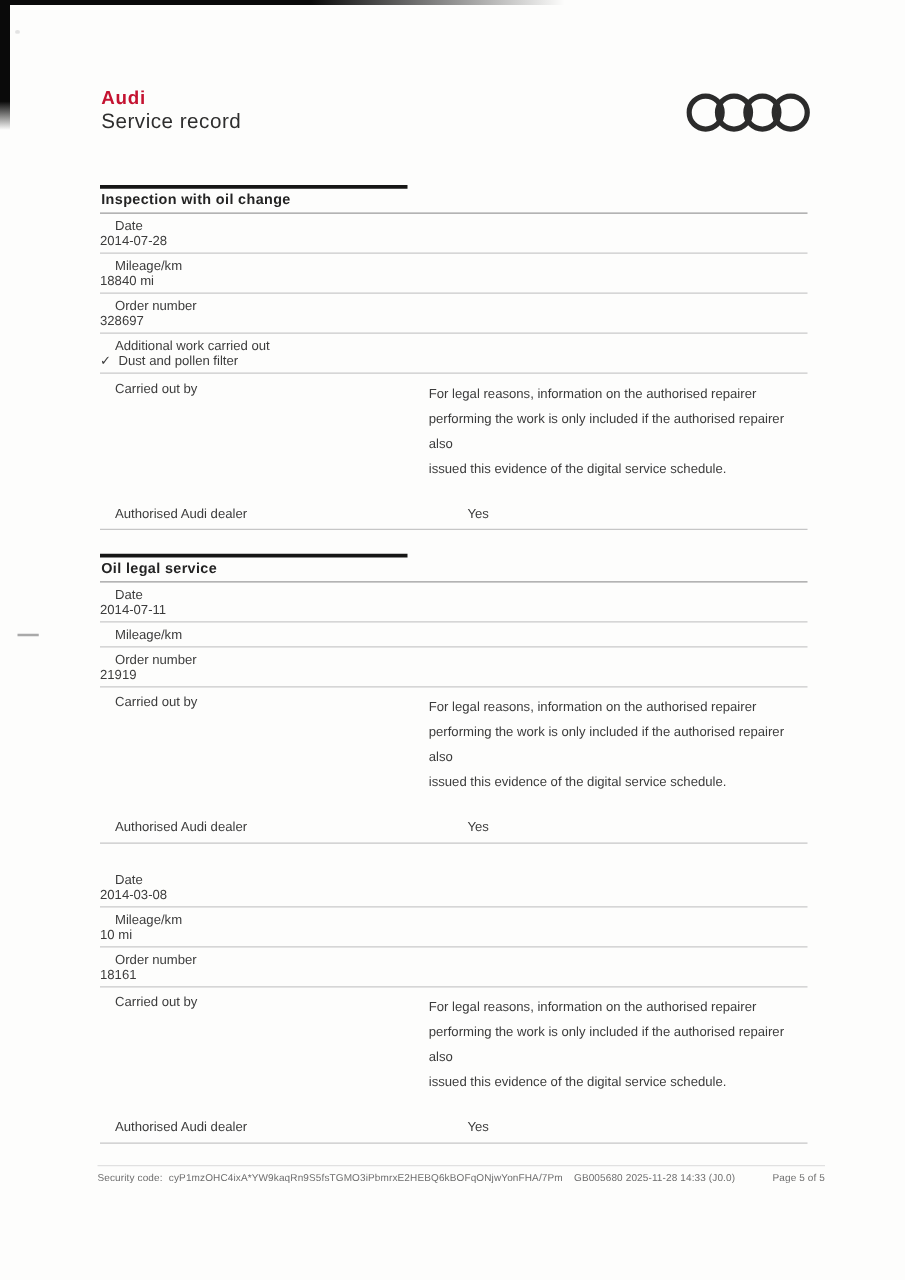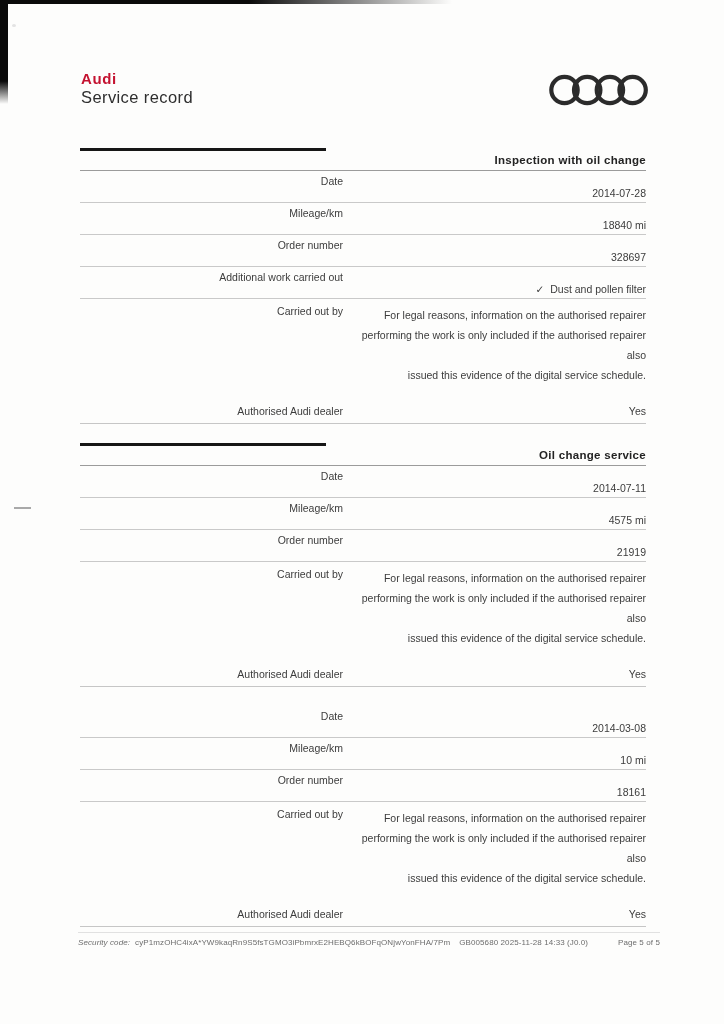--- a/index.html
+++ b/index.html
@@ -22,21 +22,21 @@
   .stray-dot{position:absolute;left:12px;top:24px;width:4px;height:3px;background:#e3e3e3;border-radius:50%;}
 
   
   .hdr{position:absolute;left:81px;top:70px;}
   .brand{color:#c41230;font-weight:bold;font-size:15px;letter-spacing:.6px;line-height:17px;}
   .doc-title{color:#2e2e2e;font-size:16.5px;letter-spacing:.4px;line-height:21px;font-weight:400;}
   .rings{position:absolute;left:549px;top:73px;width:99px;height:34px;}
 
   
   .sections{position:absolute;left:80px;top:148px;width:566px;}
-  .section{margin-bottom:19px;text-align:right;}
+  .section{margin-bottom:19px;}
   .section-title{
     position:relative;font-weight:bold;font-size:11.5px;letter-spacing:.3px;color:#232323;
     padding:6px 0 4px 1px;border-bottom:1px solid #9b9b9b;
   }
   .section-title::before{
     content:"";position:absolute;left:0;top:0;width:246px;height:3px;background:#161616;
   }
   .row{display:flex;font-size:10.5px;}
   .row-label{width:251px;padding-left:12px;flex:none;color:#3c3c3c;}
   .row-value{flex:1;color:#3c3c3c;}
@@ -46,21 +46,21 @@
   .row.dealer{margin-top:14px;padding:4px 0 6px;border-bottom:1px solid #c6c6c6;gap:31px;}
   .check{margin-right:6px;}
 
   
   .footer{
     position:absolute;left:78px;top:932px;width:582px;
     border-top:1px solid #e1e1e1;padding-top:5px;
     display:flex;justify-content:space-between;
     font-size:8px;color:#6d6d6d;letter-spacing:.1px;white-space:nowrap;
   }
-  .footer .sec-label{margin-right:5px;font-style:italic;}
+  .footer .sec-label{margin-right:5px;}
   .footer .sec-code{margin-right:9px;}
 </style>
 </head>
 <body>
 
 <div class="page">
 
   <div class="edge-left"></div>
   <div class="edge-top"></div>
   <div class="stray-dot"></div>
@@ -112,30 +112,29 @@
     </div>
 
     <div class="row dealer">
       <div class="row-label">Authorised Audi dealer</div>
       <div class="row-value"><span>Yes</span></div>
     </div>
   </div>
     </div>
 
     <div class="section">
-      <div class="section-title">Oil change service</div>
+      <div class="section-title">Oil legal service</div>
       <div>
     <div class="row simple">
       <div class="row-label">Date</div>
       <div class="row-value"><span>2014-07-11</span></div>
     </div>
 
     <div class="row simple">
       <div class="row-label">Mileage/km</div>
-      <div class="row-value"><span>4575 mi</span></div>
     </div>
 
     <div class="row simple">
       <div class="row-label">Order number</div>
       <div class="row-value"><span>21919</span></div>
     </div>
 
     <div class="row legal">
       <div class="row-label">Carried out by</div>
       <div class="row-value"><span>For legal reasons, information on the authorised repairer

